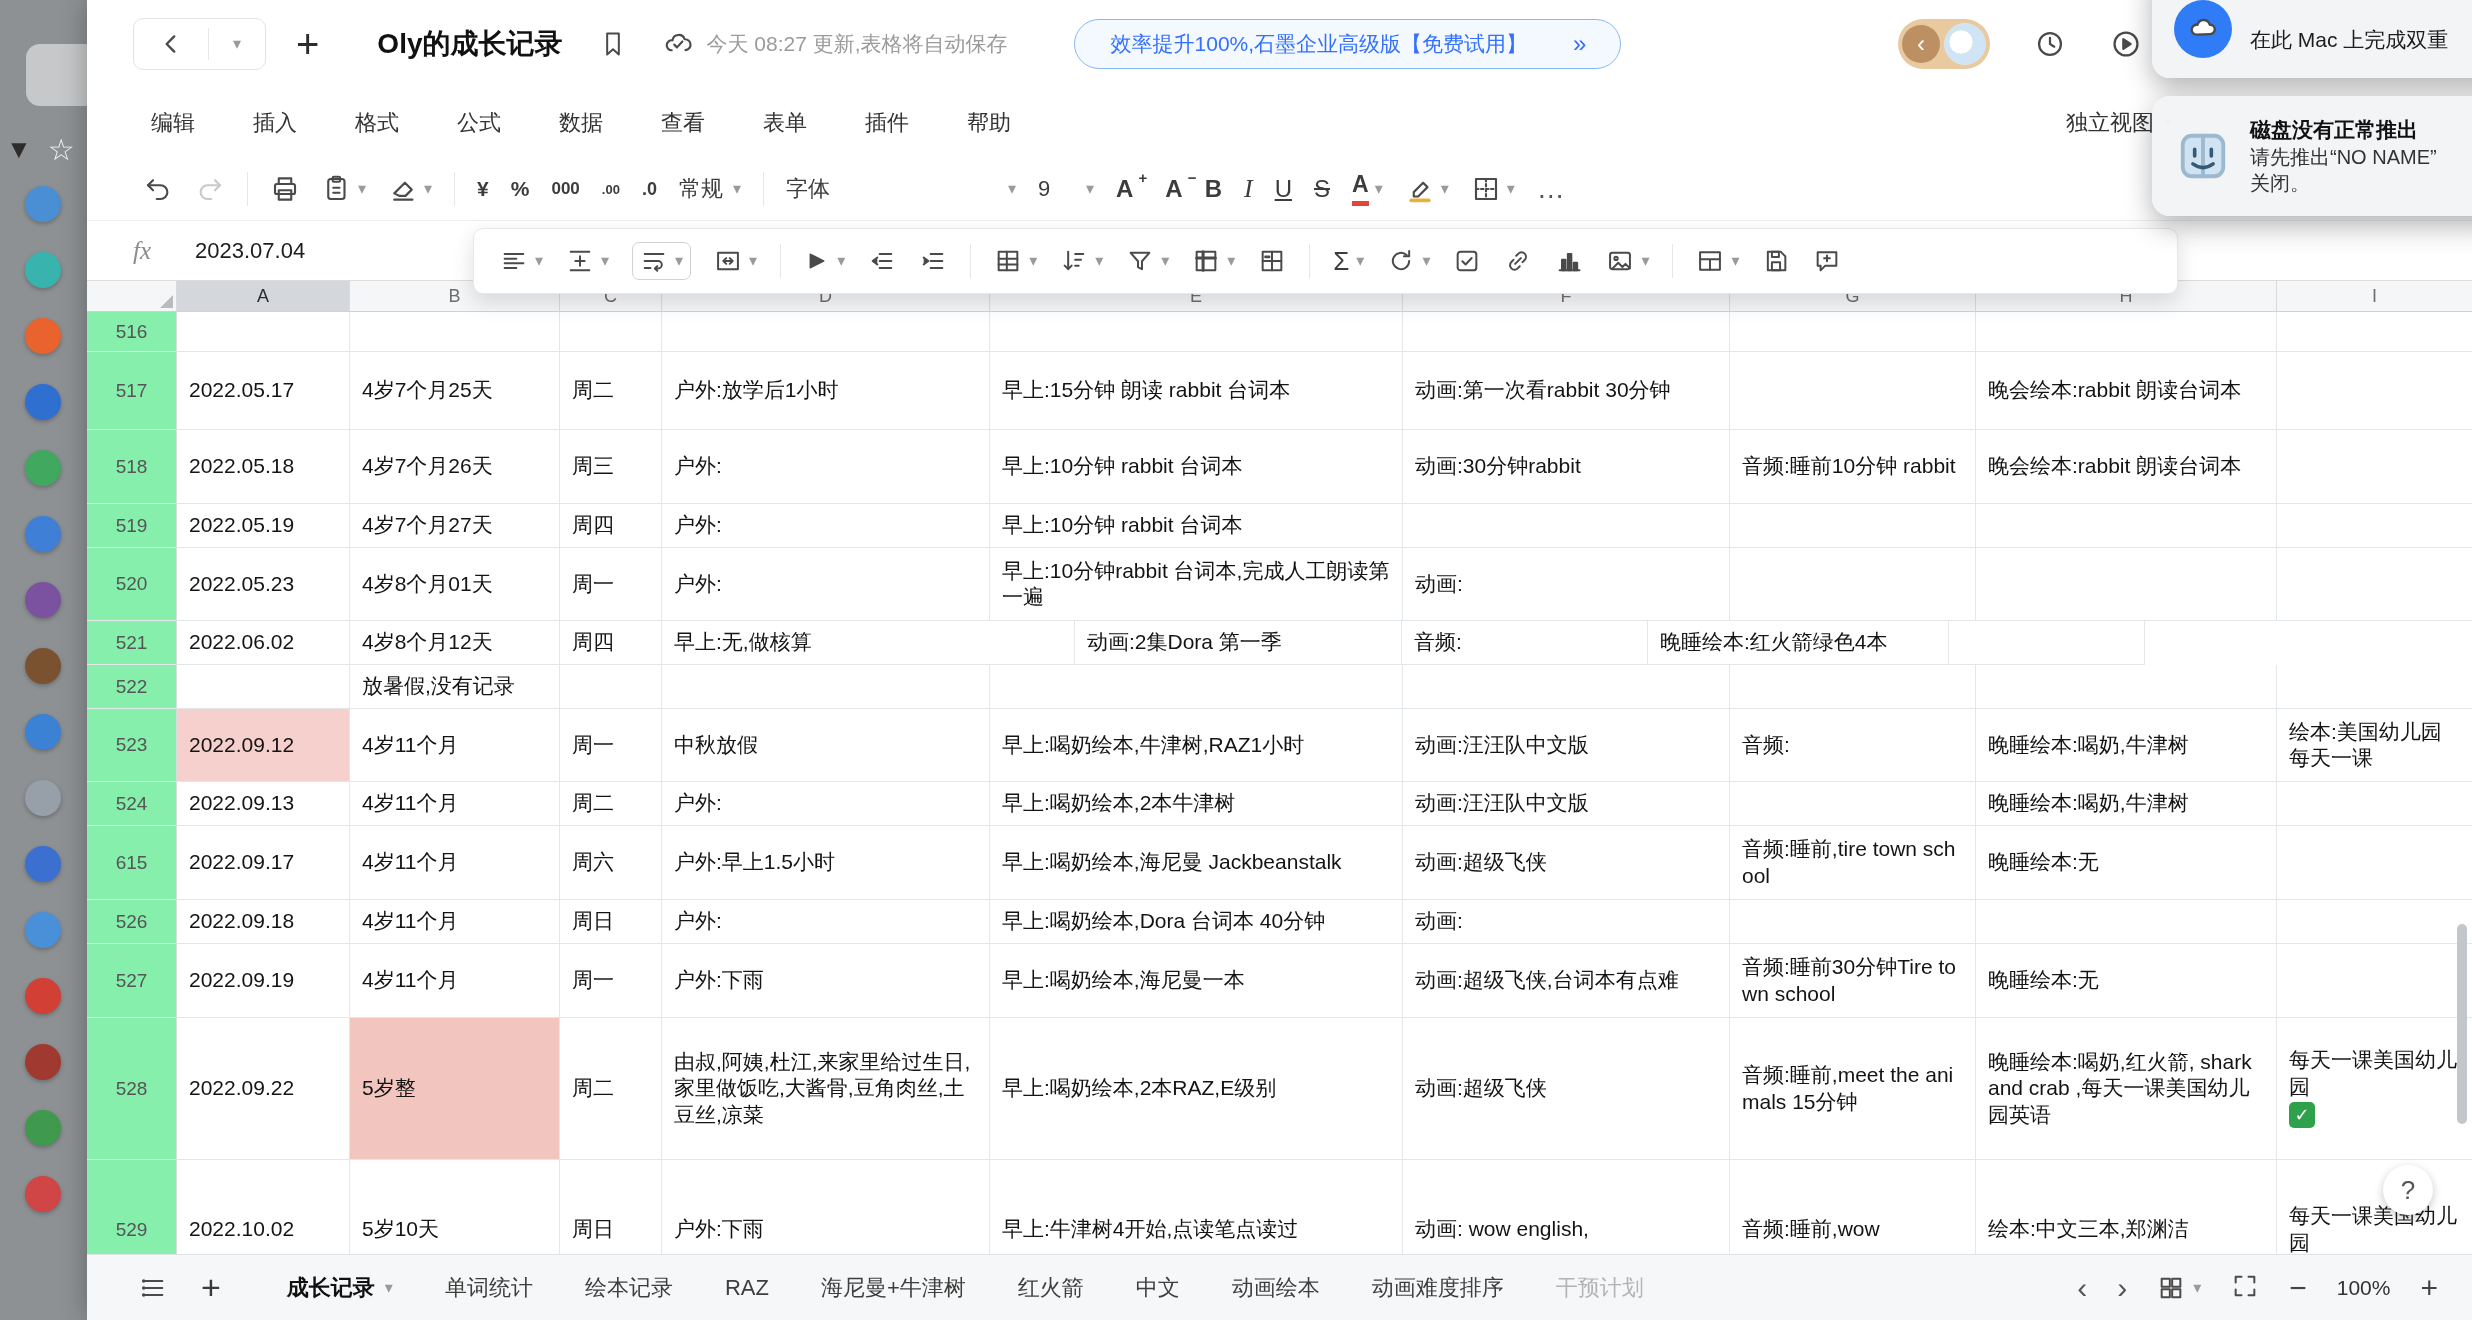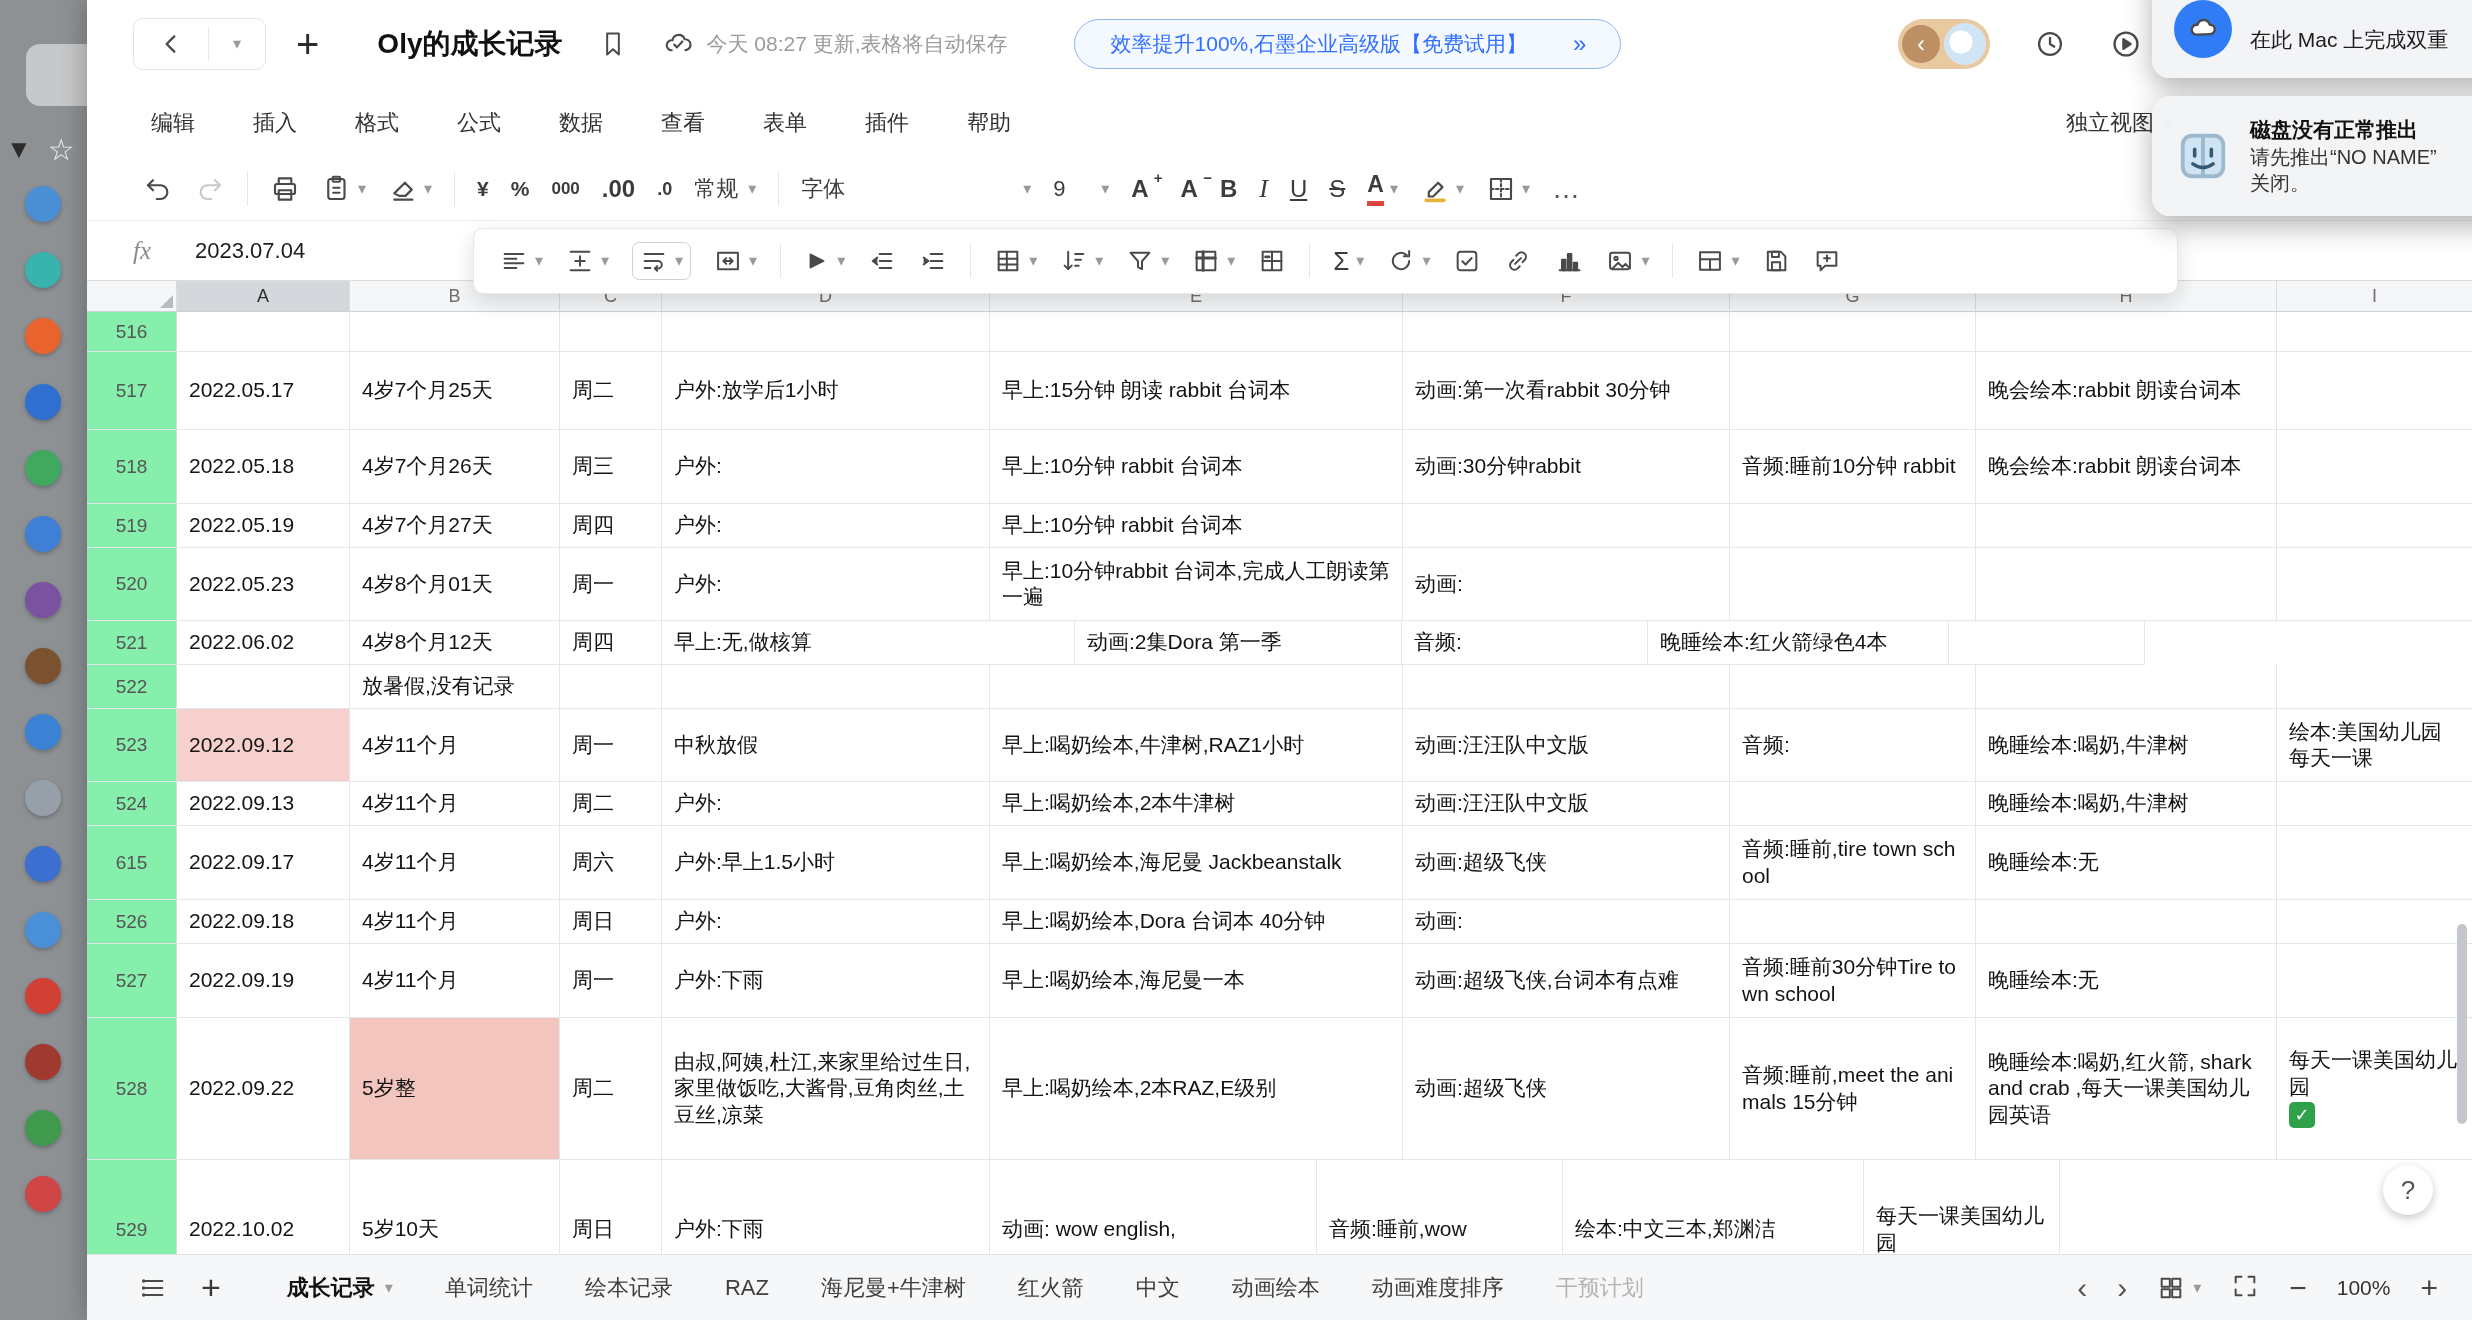--- a/index.html
+++ b/index.html
@@ -233,21 +233,21 @@
           <svg width="30" height="30" viewBox="0 0 24 24">
             <path d="M5 15.5l8.5-8.5 5.5 5.5-5 5H9z"></path>
             <path d="M5 20.5h14.5"></path>
           </svg>
           <span class="crt">▾</span>
         </div>
       <div class="vdiv"></div>
       <div class="tbtn numlab">¥</div>
       <div class="tbtn numlab">%</div>
       <div class="tbtn numlab" style="font-size:17px">000</div>
-      <div class="tbtn numlab" style="font-size:24px">.00</div>
+      <div class="tbtn numlab" style="font-size:13px">.00</div>
       <div class="tbtn numlab" style="font-size:18px">.0</div>
       <div class="dd">
         <span>常规</span>
         <span class="crt">▾</span>
       </div>
       <div class="vdiv"></div>
       <div class="dd font-dd">
         <span>字体</span>
         <span class="crt">▾</span>
       </div>
@@ -607,20 +607,21 @@
           <div class="cell" style="width: 246px;">音频:睡前,meet the animals 15分钟</div>
           <div class="cell" style="width: 301px;">晚睡绘本:喝奶,红火箭, shark and crab ,每天一课美国幼儿园英语</div>
           <div class="cell" style="width: 196px;">每天一课美国幼儿园 <span class="check">✓</span></div>
         </div>
         <div class="grow" style="height: 140px;">
           <div class="rnum">529</div>
           <div class="cell" style="width: 173px;">2022.10.02</div>
           <div class="cell" style="width: 210px;">5岁10天</div>
           <div class="cell" style="width: 102px;">周日</div>
           <div class="cell" style="width: 328px;">户外:下雨</div>
+          <div class="cell" style="width: 413px;">早上:牛津树4开始,点读笔点读过</div>
           <div class="cell" style="width: 327px;">动画: wow english,</div>
           <div class="cell" style="width: 246px;">音频:睡前,wow</div>
           <div class="cell" style="width: 301px;">绘本:中文三本,郑渊洁</div>
           <div class="cell" style="width: 196px;">每天一课美国幼儿园</div>
         </div>
       </div>
 
     <div class="vscroll">
         <div class="vthumb"></div>
       </div>

